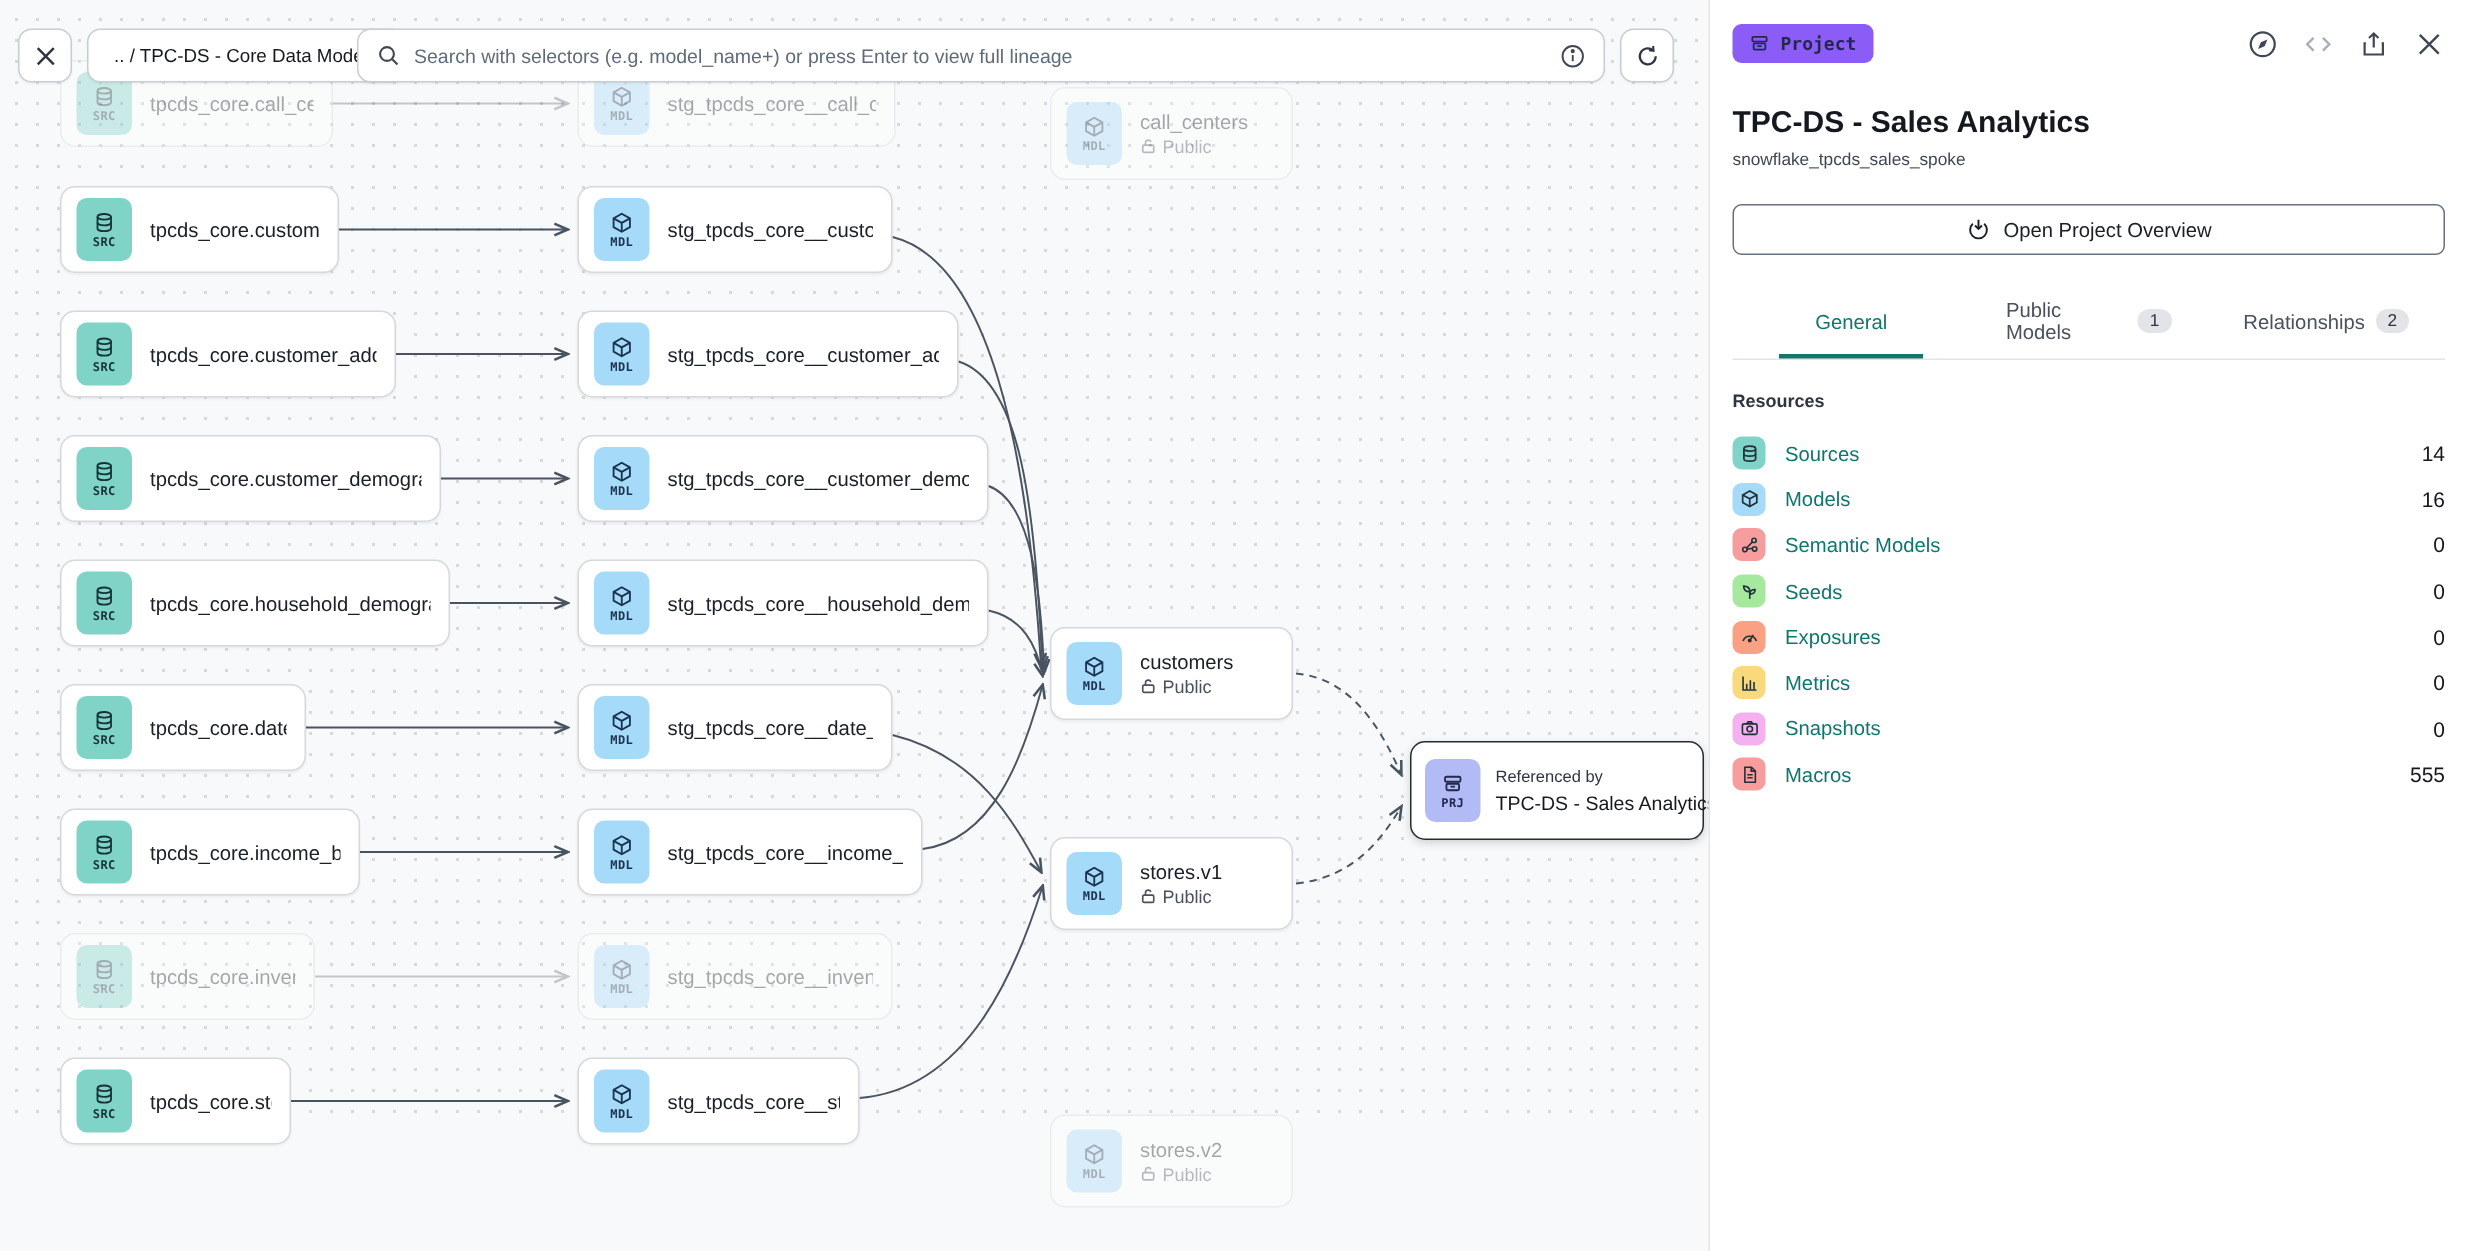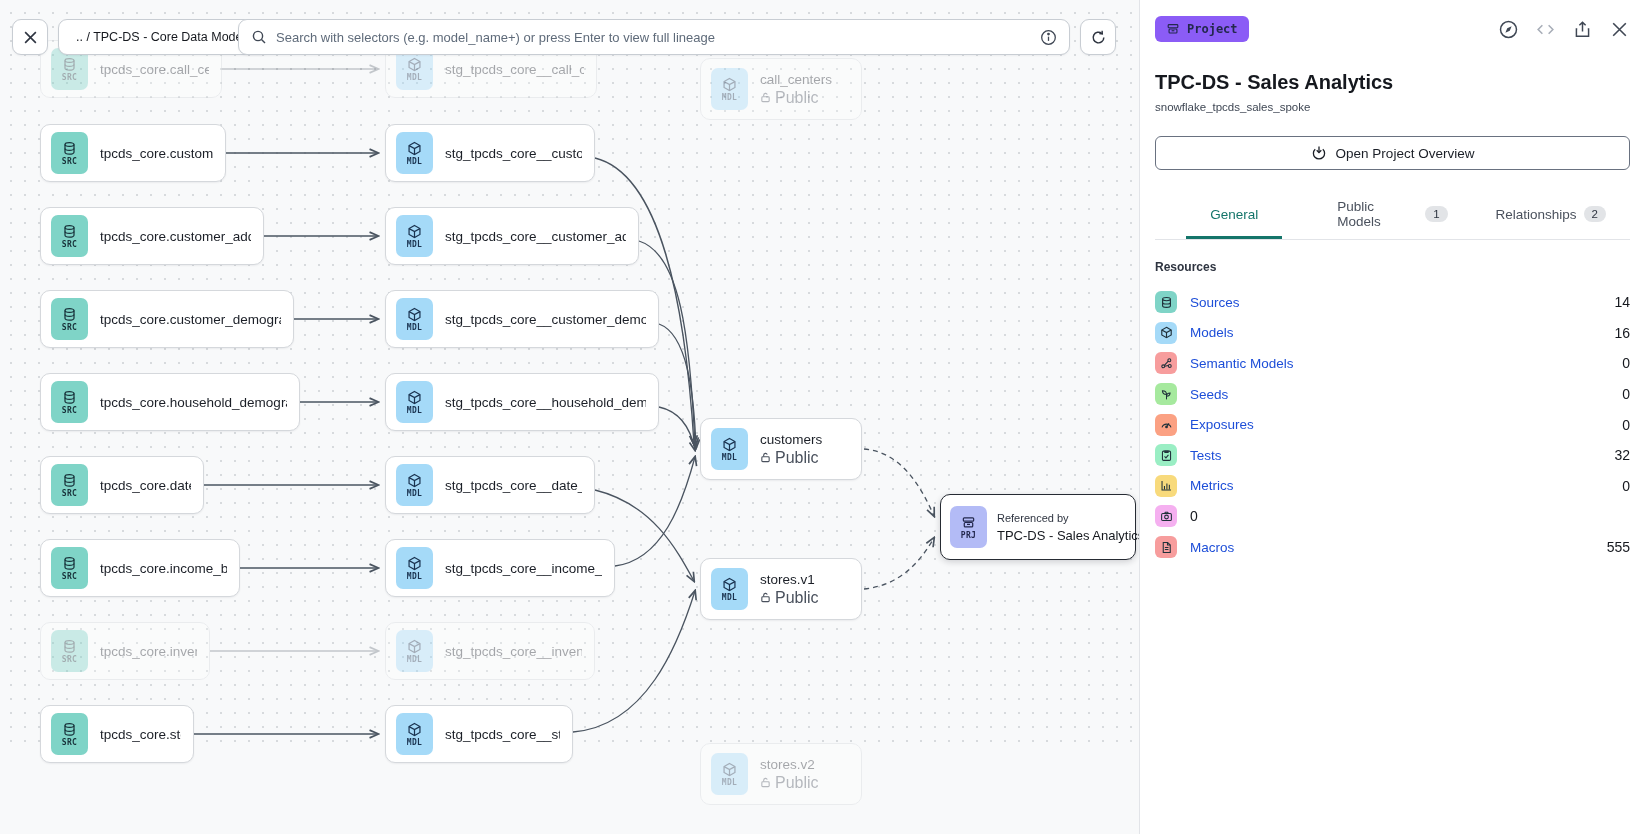--- a/index.html
+++ b/index.html
@@ -23,21 +23,21 @@
     align-items:center; justify-content:center; gap:1px; color:#18323a; }
   .badge svg { width:15px; height:15px; }
   .badge-label { font-family:"DejaVu Sans Mono", monospace; font-size:8px; font-weight:bold; letter-spacing:.3px; }
   .badge.src { background:#7fd4c7; }
   .badge.mdl { background:#a5daf8; color:#1a3350; }
   .badge.prj { background:#b3bbf6; color:#23284d; }
   .node.faded { opacity:.38; background:rgba(255,255,255,.6); box-shadow:none; }
   .node.public { height:62px; }
   .pub-col { display:flex; flex-direction:column; gap:2px;justify-content:space-between; }
   .pub-name { font-size:13.5px; color:#1b1f27; }
-  .pub-vis { display:flex; align-items:center; gap:4px; font-size:16px; color:#4a515d; }
+  .pub-vis { display:flex; align-items:center; gap:4px; font-size:12px; color:#4a515d; }
   .pub-vis svg { width:11px; height:11px; }
   .node.project { height:66px; border:1.8px solid #262b33; box-shadow:0 2px 6px rgba(20,24,31,.18); gap:10px; }
   .prj-kicker { font-size:11px; color:#2e3440; margin-bottom:2px; }
   .prj-name { font-size:13px; color:#15181e; white-space:nowrap; }
 
   
   .tool { position:absolute; z-index:30; background:#fff; border:1px solid #c8cdd3; border-radius:9px;
     display:flex; align-items:center; justify-content:center; color:#2e3440; cursor:pointer;
     box-shadow:0 1px 2px rgba(20,24,31,.05); }
   .btn-close { left:12px; top:19px; width:36px; height:36px; }
@@ -69,21 +69,21 @@
   .tab { flex:1; display:flex; justify-content:center; cursor:pointer; }
   .tab-inner { display:flex; align-items:center; gap:7px; padding:7px 24px 10px; font-size:13.5px; color:#4a515d; }
   .tab.active .tab-inner { color:#14756a; font-weight:normal; box-shadow:inset 0 -3px 0 #14756a; }
   .tab-pill { background:#e2e4e7; color:#2e3440; border-radius:999px; font-size:11.5px; padding:2px 8px; }
   .res-label { margin-top:20px; font-size:12px; font-weight:bold; color:#2e3440; }
   .res-rows { margin-top:13px; }
   .res-row { display:flex; align-items:center; height:30.6px; gap:13px; }
   .res-icon { flex:0 0 auto; width:22px; height:22px; border-radius:6px; display:flex; align-items:center;
     justify-content:center; color:#20313a; }
   .res-icon svg { width:13px; height:13px; }
-  .res-name { font-size:13.5px; color:#1d4ed8; flex:1; }
+  .res-name { font-size:13.5px; color:#0f766e; flex:1; }
   .res-count { font-size:14px; font-weight:normal; color:#15181e; }
   .c-teal { background:#7fd4c7; } .c-blue { background:#a5daf8; } .c-red { background:#f79d9d; }
   .c-green { background:#a6e99e; } .c-orange { background:#fba183; } .c-mint { background:#9aeec4; }
   .c-yellow { background:#f8da7c; } .c-pink { background:#f5b0f0; }
 </style>
 </head>
 <body>
 
 <div class="canvas">
 
@@ -556,48 +556,38 @@
           <svg viewBox="0 0 16 16" fill="none" stroke="currentColor" stroke-width="1.3">
             <path d="M2.5 11.5a5.8 5.8 0 0 1 11 0"></path>
             <path d="M8 11 11 6.5"></path>
             <circle cx="8" cy="11" r="1" fill="currentColor"></circle>
           </svg>
         </span>
       <span class="res-name">Exposures</span>
       <span class="res-count">0</span>
     </div>
     <div class="res-row">
-      <span class="res-icon c-mint">
-          <svg viewBox="0 0 16 16" fill="none" stroke="currentColor" stroke-width="1.3">
-            <rect x="3" y="2.6" width="10" height="11.4" rx="1.4"></rect>
-            <path d="M6 2.6h4v1.8H6z"></path>
-            <path d="M5.6 9.2 7.3 10.9 10.4 7.3"></path>
-          </svg>
-        </span>
-      <span class="res-name">Tests</span>
-      <span class="res-count">32</span>
-    </div>
-    <div class="res-row">
       <span class="res-icon c-yellow">
           <svg viewBox="0 0 16 16" fill="none" stroke="currentColor" stroke-width="1.3">
             <path d="M2.5 2.5v11h11"></path>
             <path d="M5.5 13V8.5M8.5 13V5.5M11.5 13V7"></path>
           </svg>
         </span>
       <span class="res-name">Metrics</span>
       <span class="res-count">0</span>
     </div>
     <div class="res-row">
       <span class="res-icon c-pink">
           <svg viewBox="0 0 16 16" fill="none" stroke="currentColor" stroke-width="1.3">
             <rect x="2" y="4.4" width="12" height="8.6" rx="1.4"></rect>
             <path d="M5.5 4.4 6.6 2.8h2.8l1.1 1.6"></path>
             <circle cx="8" cy="8.6" r="2.3"></circle>
           </svg>
         </span>
+      <span class="res-name">Snapshots</span>
       <span class="res-count">0</span>
     </div>
     <div class="res-row">
       <span class="res-icon c-red">
           <svg viewBox="0 0 16 16" fill="none" stroke="currentColor" stroke-width="1.3">
             <path d="M4 1.8h5.4L12.6 5v9.2H4z"></path>
             <path d="M9.2 1.8V5h3.4"></path>
             <path d="M6 8h4.4M6 10.4h4.4"></path>
           </svg>
         </span>

